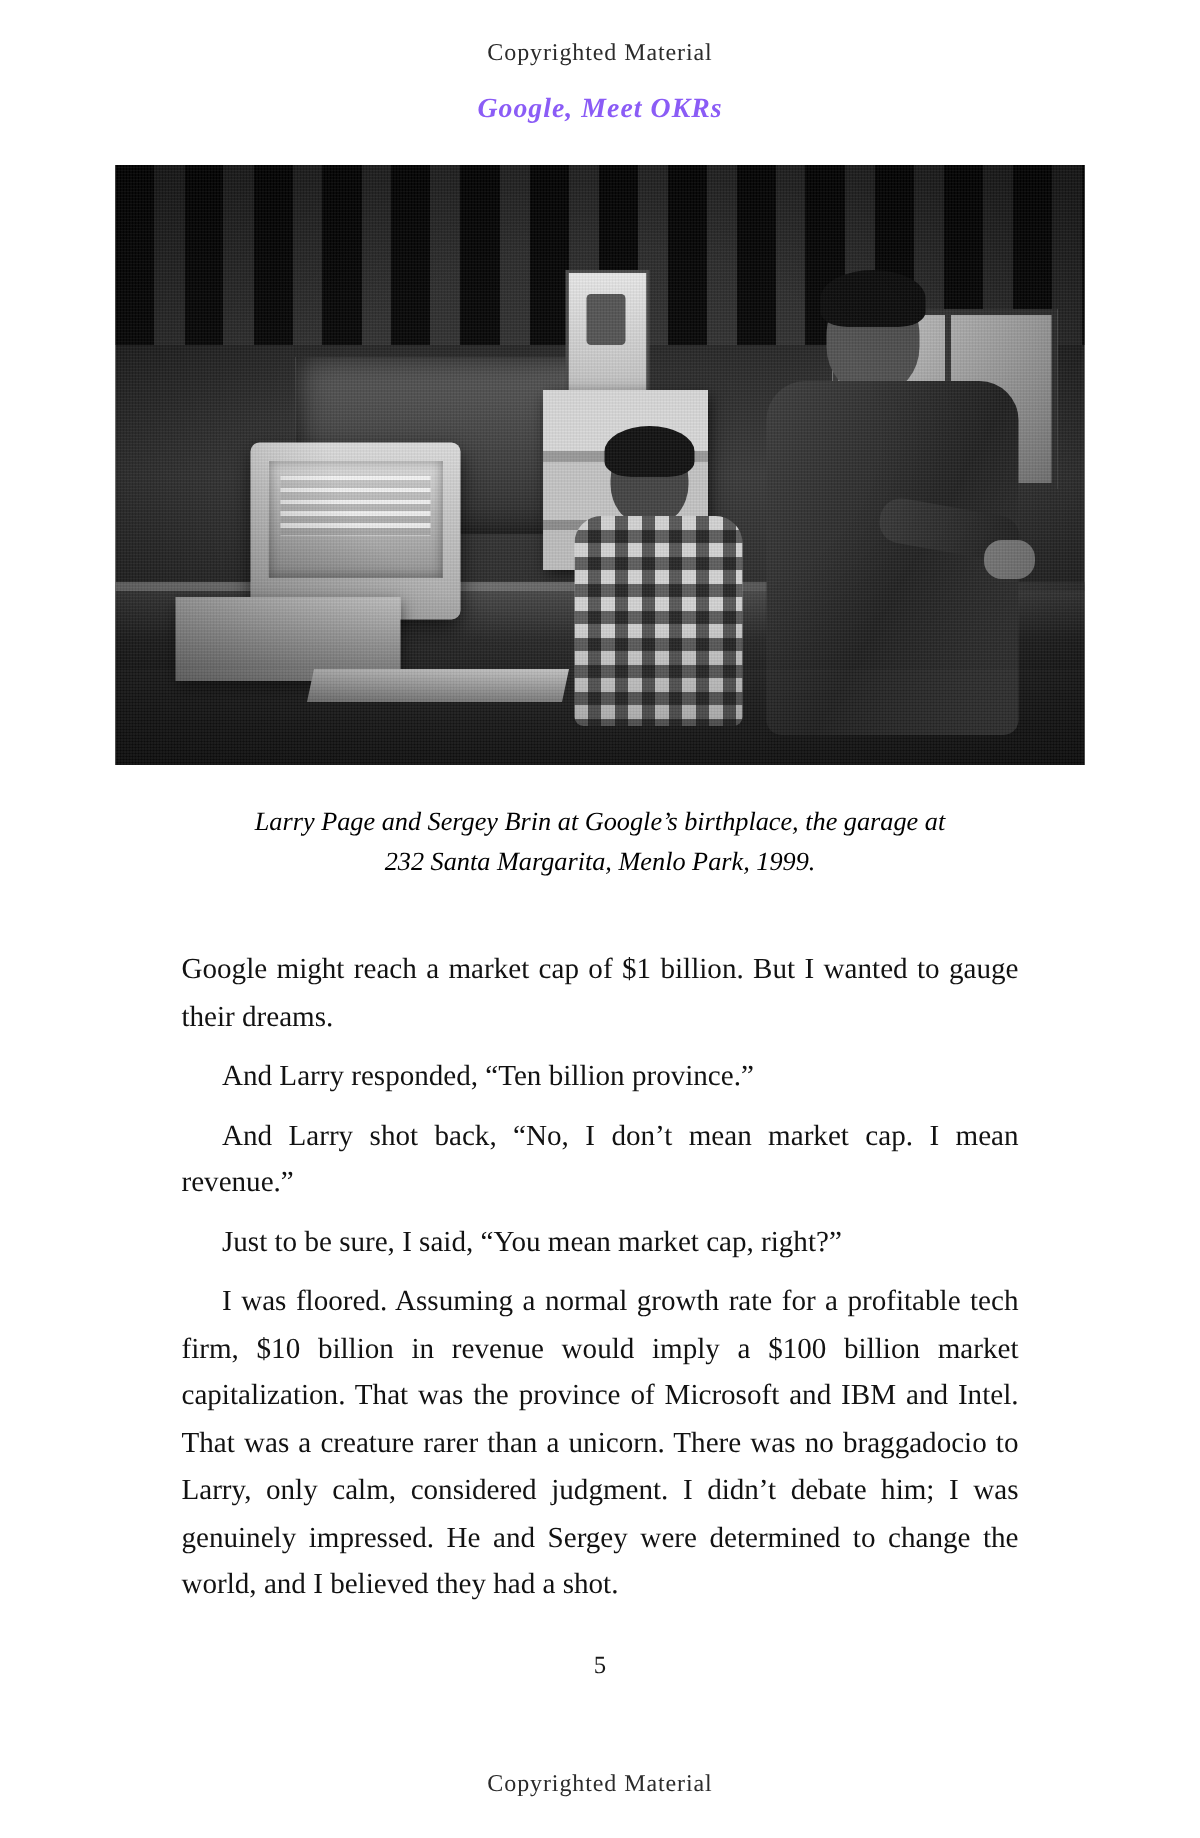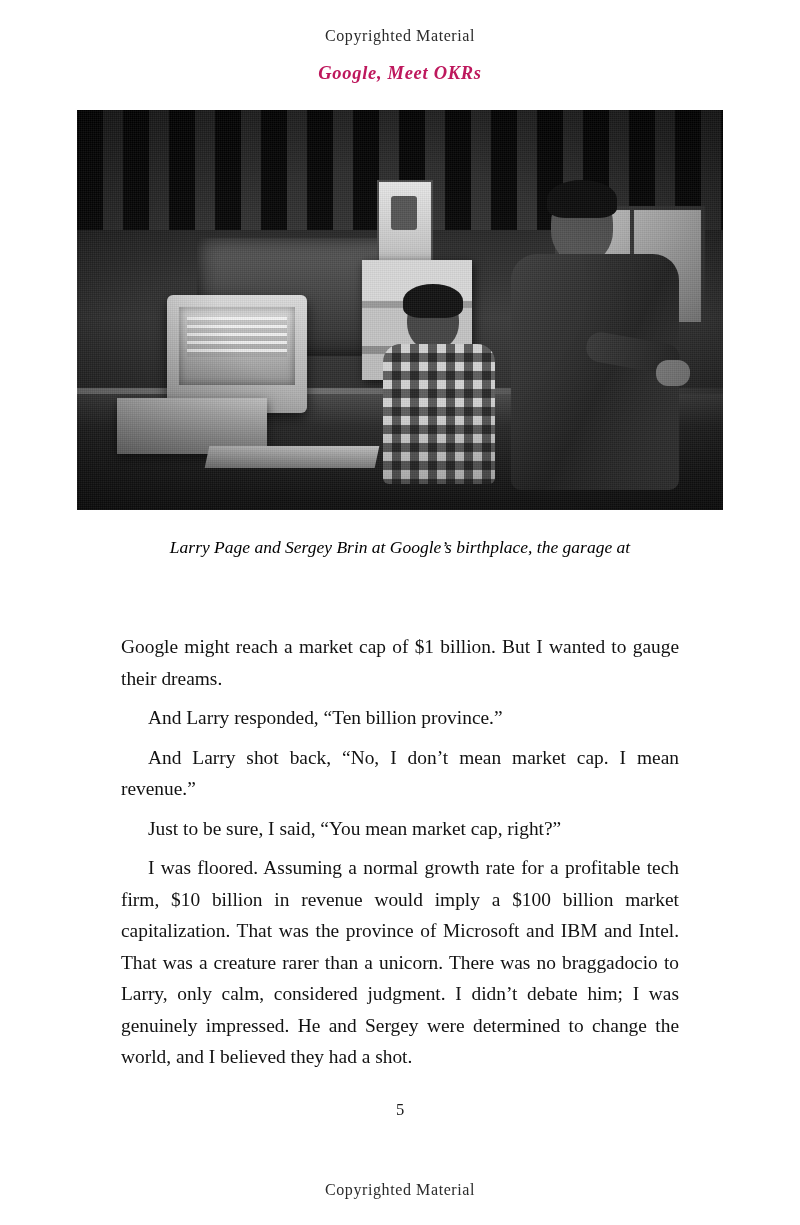--- a/index.html
+++ b/index.html
@@ -38,21 +38,21 @@
     position: absolute;
     top: 63px;
     left: 0;
     width: 100%;
     text-align: center;
     font-family: "Liberation Serif", serif;
     font-style: italic;
     font-weight: 700;
     font-size: 18.5px;
     letter-spacing: 0.7px;
-    color: #be185d;
+    color: #8b5cf6;
   }
 
   .figure {
     position: absolute;
     left: 77px;
     top: 110px;
     width: 646px;
   }
   .photo {
     width: 646px;
@@ -268,20 +268,21 @@
         <div class="hair"></div>
         <div class="body"></div>
         <div class="arm"></div>
         <div class="hand"></div>
       </div>
       <div class="ph-vignette"></div>
       <div class="ph-grain"></div>
     </div>
     <div class="caption">
       <span>Larry Page and Sergey Brin at Google’s birthplace, the garage at</span><br>
+      <span>232 Santa Margarita, Menlo Park, 1999.</span>
     </div>
   </div>
 
   <div class="body-text">
     <p>Google might reach a market cap of $1 billion. But I wanted to gauge their dreams.</p>
     <p class="indent">And Larry responded, “Ten billion province.”</p>
     <p class="indent">And Larry shot back, “No, I don’t mean market cap. I mean revenue.”</p>
     <p class="indent">Just to be sure, I said, “You mean market cap, right?”</p>
     <p class="indent">I was floored. Assuming a normal growth rate for a profitable tech firm, $10 billion in revenue would imply a $100 billion market capitalization. That was the province of Microsoft and IBM and Intel. That was a creature rarer than a unicorn. There was no braggadocio to Larry, only calm, considered judgment. I didn’t debate him; I was genuinely impressed. He and Sergey were determined to change the world, and I believed they had a shot.</p>
   </div>

